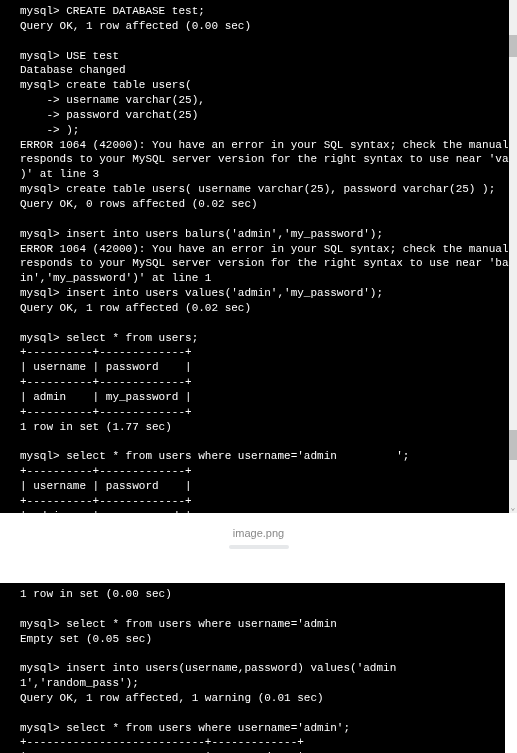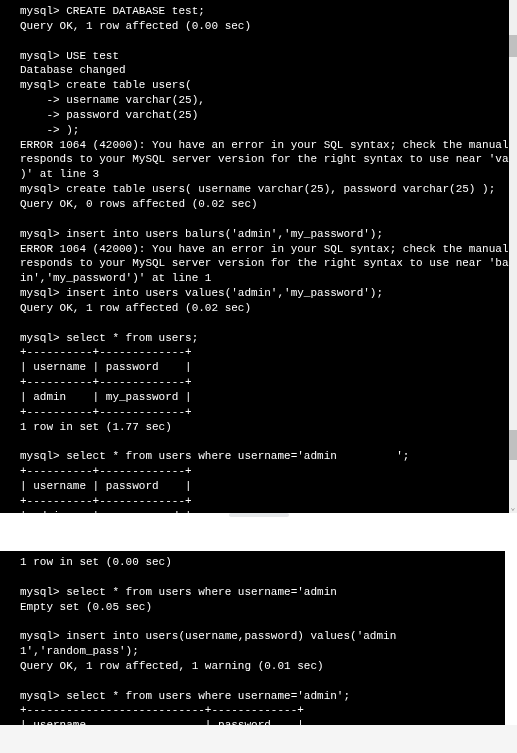--- a/index.html
+++ b/index.html
@@ -118,20 +118,21 @@
 | username | password    |
 +----------+-------------+
 | admin    | my_password |</div>
 
   <div class="scrollbar">
     <div class="scrollbar-thumb thumb1"></div>
     <div class="scrollbar-thumb thumb2"></div>
     <div class="tiny-arrow">⌄</div>
   </div>
 
+  <div class="image-caption">image.png</div>
 
   <div class="separator-bar"></div>
 
   <div class="terminal terminal2" id="term2">1 row in set (0.00 sec)
 
 mysql&gt; select * from users where username='admin                             1';
 Empty set (0.05 sec)
 
 mysql&gt; insert into users(username,password) values('admin                 
 1','random_pass');

